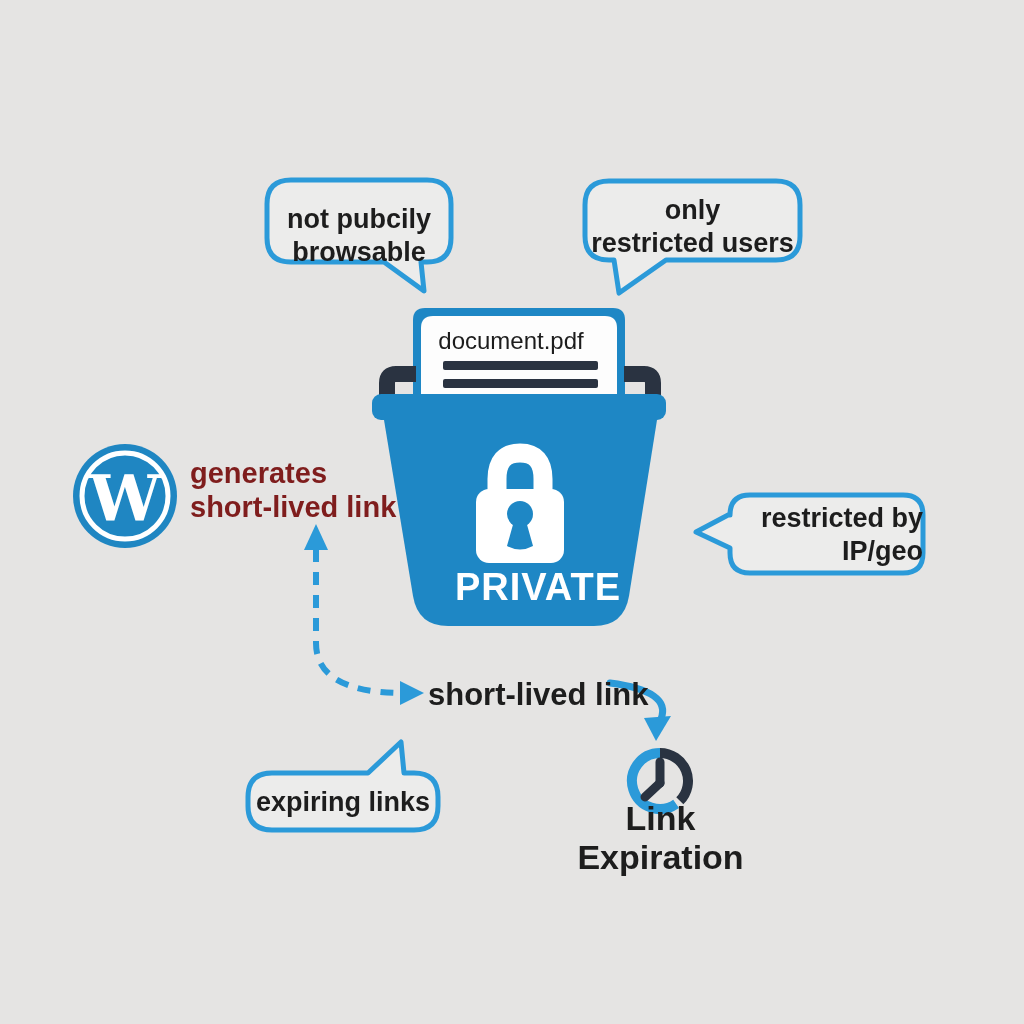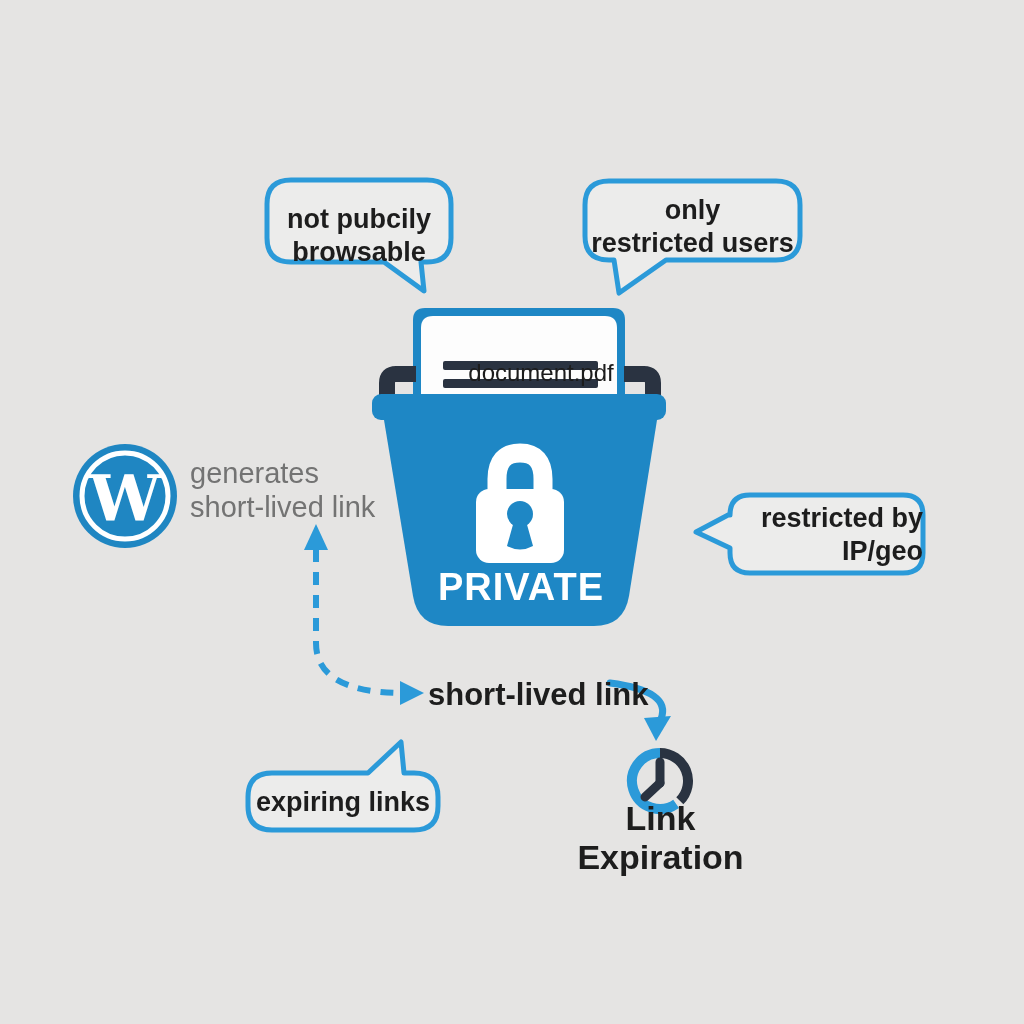--- a/index.html
+++ b/index.html
@@ -14,21 +14,21 @@
   #canvas{
     position:relative;width:1024px;height:1024px;background:var(--bg);
     font-family:"Liberation Sans",sans-serif;overflow:hidden;
   }
   #art{position:absolute;left:0;top:0;}
   .overlay{position:absolute;display:flex;align-items:center;justify-content:center;
            flex-direction:column;text-align:center;color:var(--ink);}
   .bubble-text{font-weight:700;font-size:27px;line-height:33px;}
   .doc-name{font-size:24px;font-weight:400;color:#1c1c1c;}
   .private-label{font-size:38px;font-weight:700;color:#ffffff;letter-spacing:1px;}
-  .caption{font-size:29px;line-height:34px;font-weight:400;color:#737373;
+  .caption{font-size:29px;line-height:34px;font-weight:700;color:#7f1d1d;
            align-items:flex-start;text-align:left;}
   .link-label{font-size:31px;font-weight:600;white-space:nowrap;
               align-items:flex-start;text-align:left;}
   .clock-caption{font-size:34px;font-weight:600;}
 </style>
 </head>
 <body>
 
 <div id="canvas">
 
@@ -111,25 +111,25 @@
 
   <div class="overlay bubble-text" style="left:730px;top:497px;width:193px;height:76px;align-items:flex-end;">
     <span>restricted by</span>
     <span>IP/geo</span>
   </div>
 
   <div class="overlay bubble-text" style="left:248px;top:774px;width:190px;height:56px;">
     <span>expiring links</span>
   </div>
 
-  <div class="overlay doc-name" style="left:446px;top:326px;width:190px;height:30px;margin-top:32px;">
+  <div class="overlay doc-name" style="left:416px;top:326px;width:190px;height:30px;">
     <span>document.pdf</span>
   </div>
 
-  <div class="overlay private-label" style="left:421px;top:564px;width:200px;height:46px;">
+  <div class="overlay private-label" style="left:421px;top:564px;width:200px;height:46px;align-items:flex-end;">
     <span>PRIVATE</span>
   </div>
 
   <div class="overlay caption" style="left:190px;top:455px;width:210px;height:70px;">
     <span>generates</span>
     <span>short-lived link</span>
   </div>
 
   <div class="overlay link-label" style="left:428px;top:677px;width:180px;height:36px;">
     <span>short-lived link</span>

